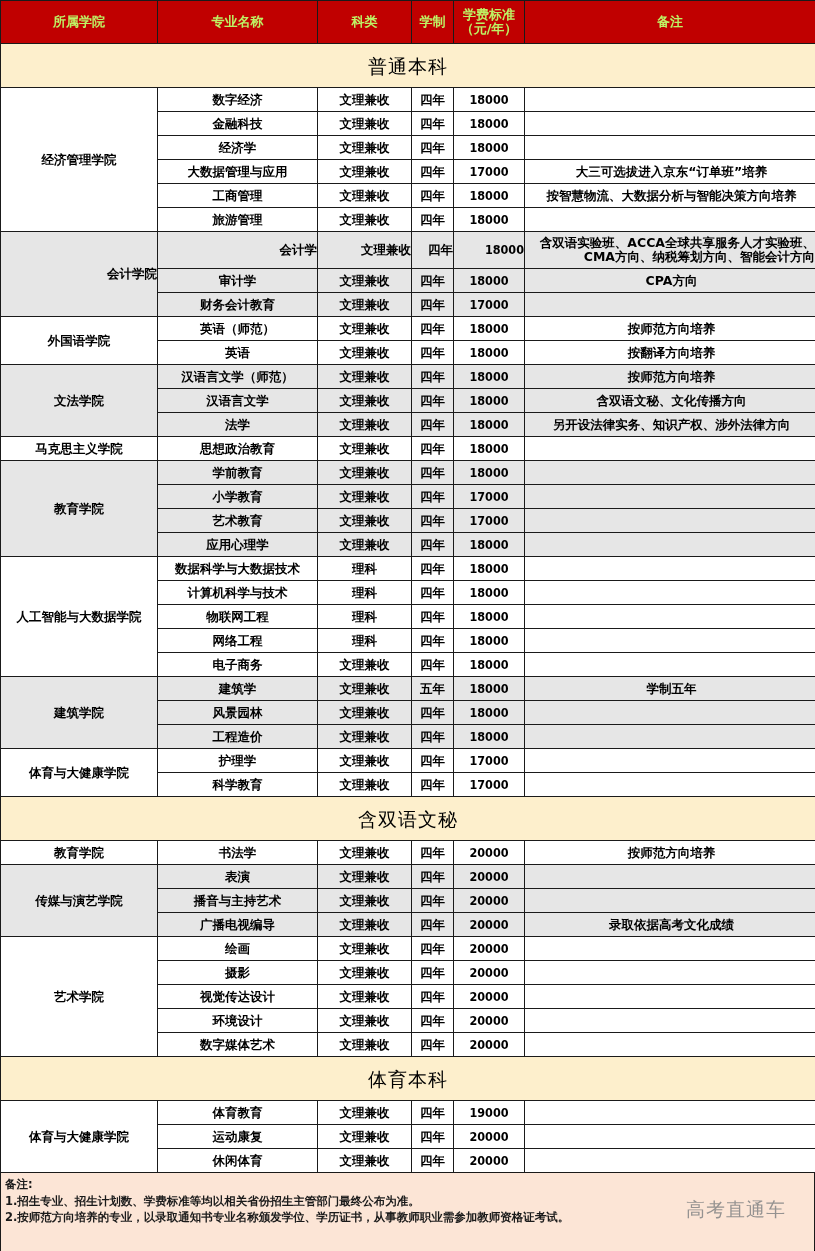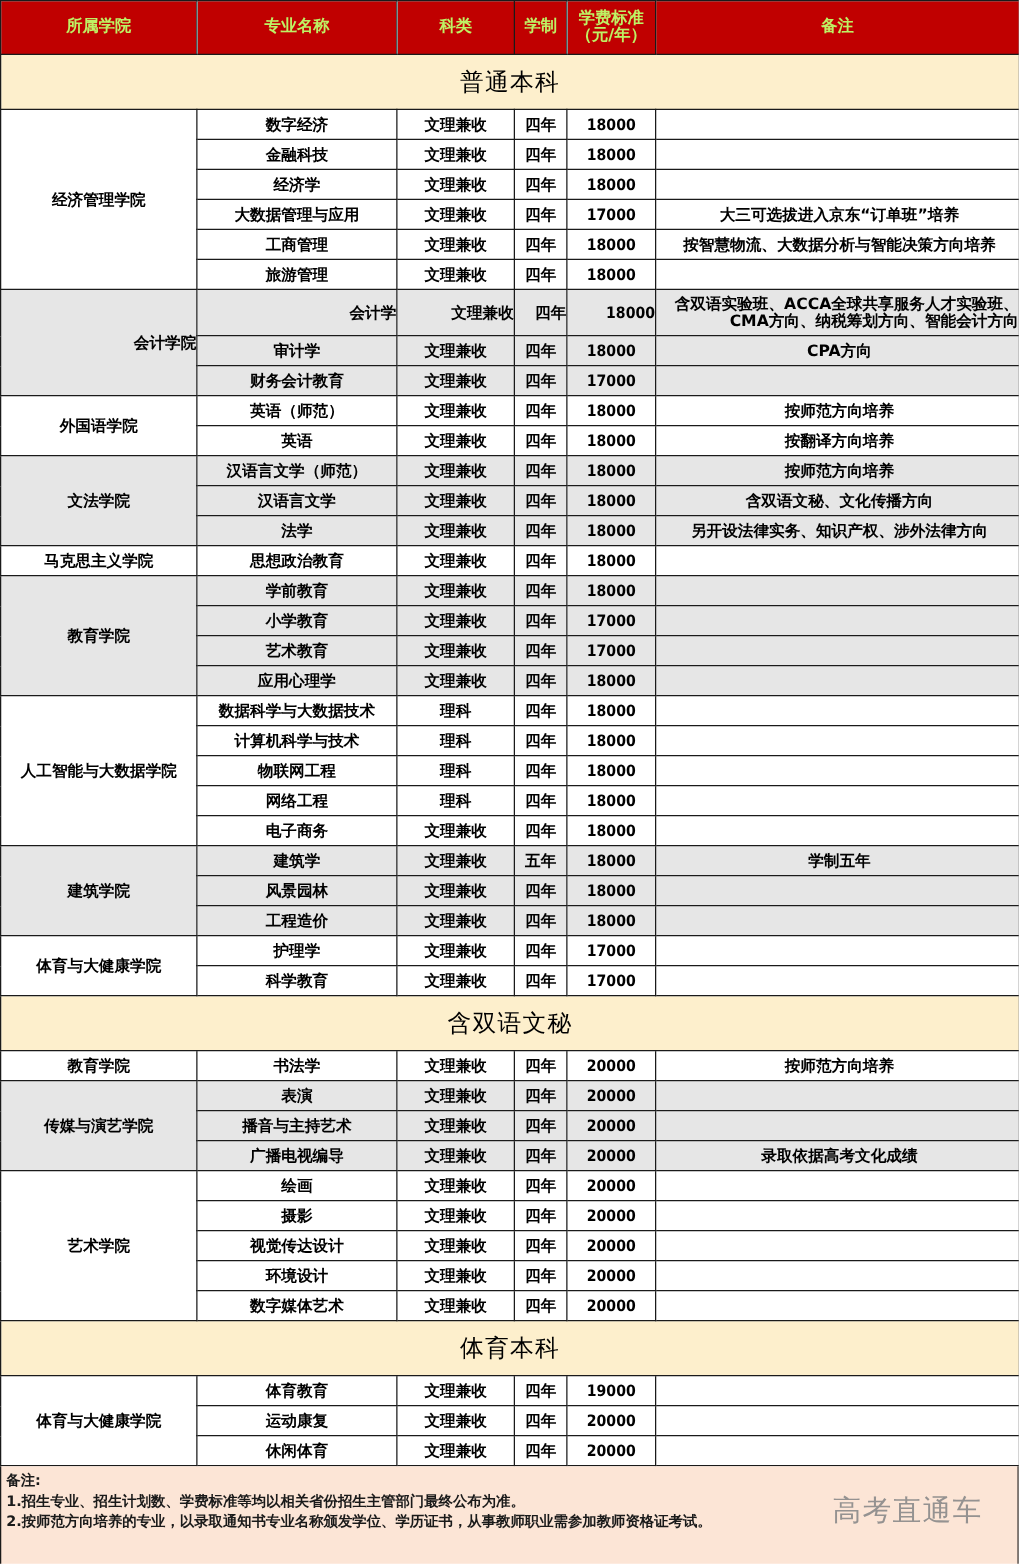--- a/index.html
+++ b/index.html
@@ -8,21 +8,21 @@
   table.fee td, table.fee th { border:1px solid #1a1a1a; padding:0; text-align:center; vertical-align:middle; font-size:12.5px; font-weight:bold; line-height:14px; overflow:hidden; }
   table.fee th { background:#c00000; color:#bef264; height:42px; font-size:13px; }
   tr.section td { background:#fdefcc; height:43px; font-family:"DejaVu Serif", serif; font-size:19px; font-weight:normal; letter-spacing:1px; }
   tr.row td { height:23px; }
   tr.row.tall td { height:36px;text-align:right; }
   tr.g td { background:#e6e6e6; }
   td.note { text-align:left; padding-left:3px !important; font-size:12px; line-height:15px; }
   td.num { font-family:"DejaVu Sans Condensed","DejaVu Sans", sans-serif; }
   .notes { position:relative; background:#fce5d6; border:1px solid #1a1a1a; border-top:none; height:81px; box-sizing:border-box; padding:3px 4px; font-size:11.5px; line-height:16.5px; color:#1a1a1a; }
   .notes div { white-space:nowrap;font-weight:bold; }
-  .watermark { position:absolute; right:28px; top:28px; font-size:23px; color:#8a8a8a; opacity:.9; letter-spacing:1px; }
+  .watermark { position:absolute; right:28px; top:28px; font-size:19px; color:#8a8a8a; opacity:.9; letter-spacing:1px; }
 </style>
 </head>
 <body>
 
 <table class="fee">
   <colgroup>
     <col style="width:157px">
       <col style="width:160px">
       <col style="width:94px">
       <col style="width:42px">

